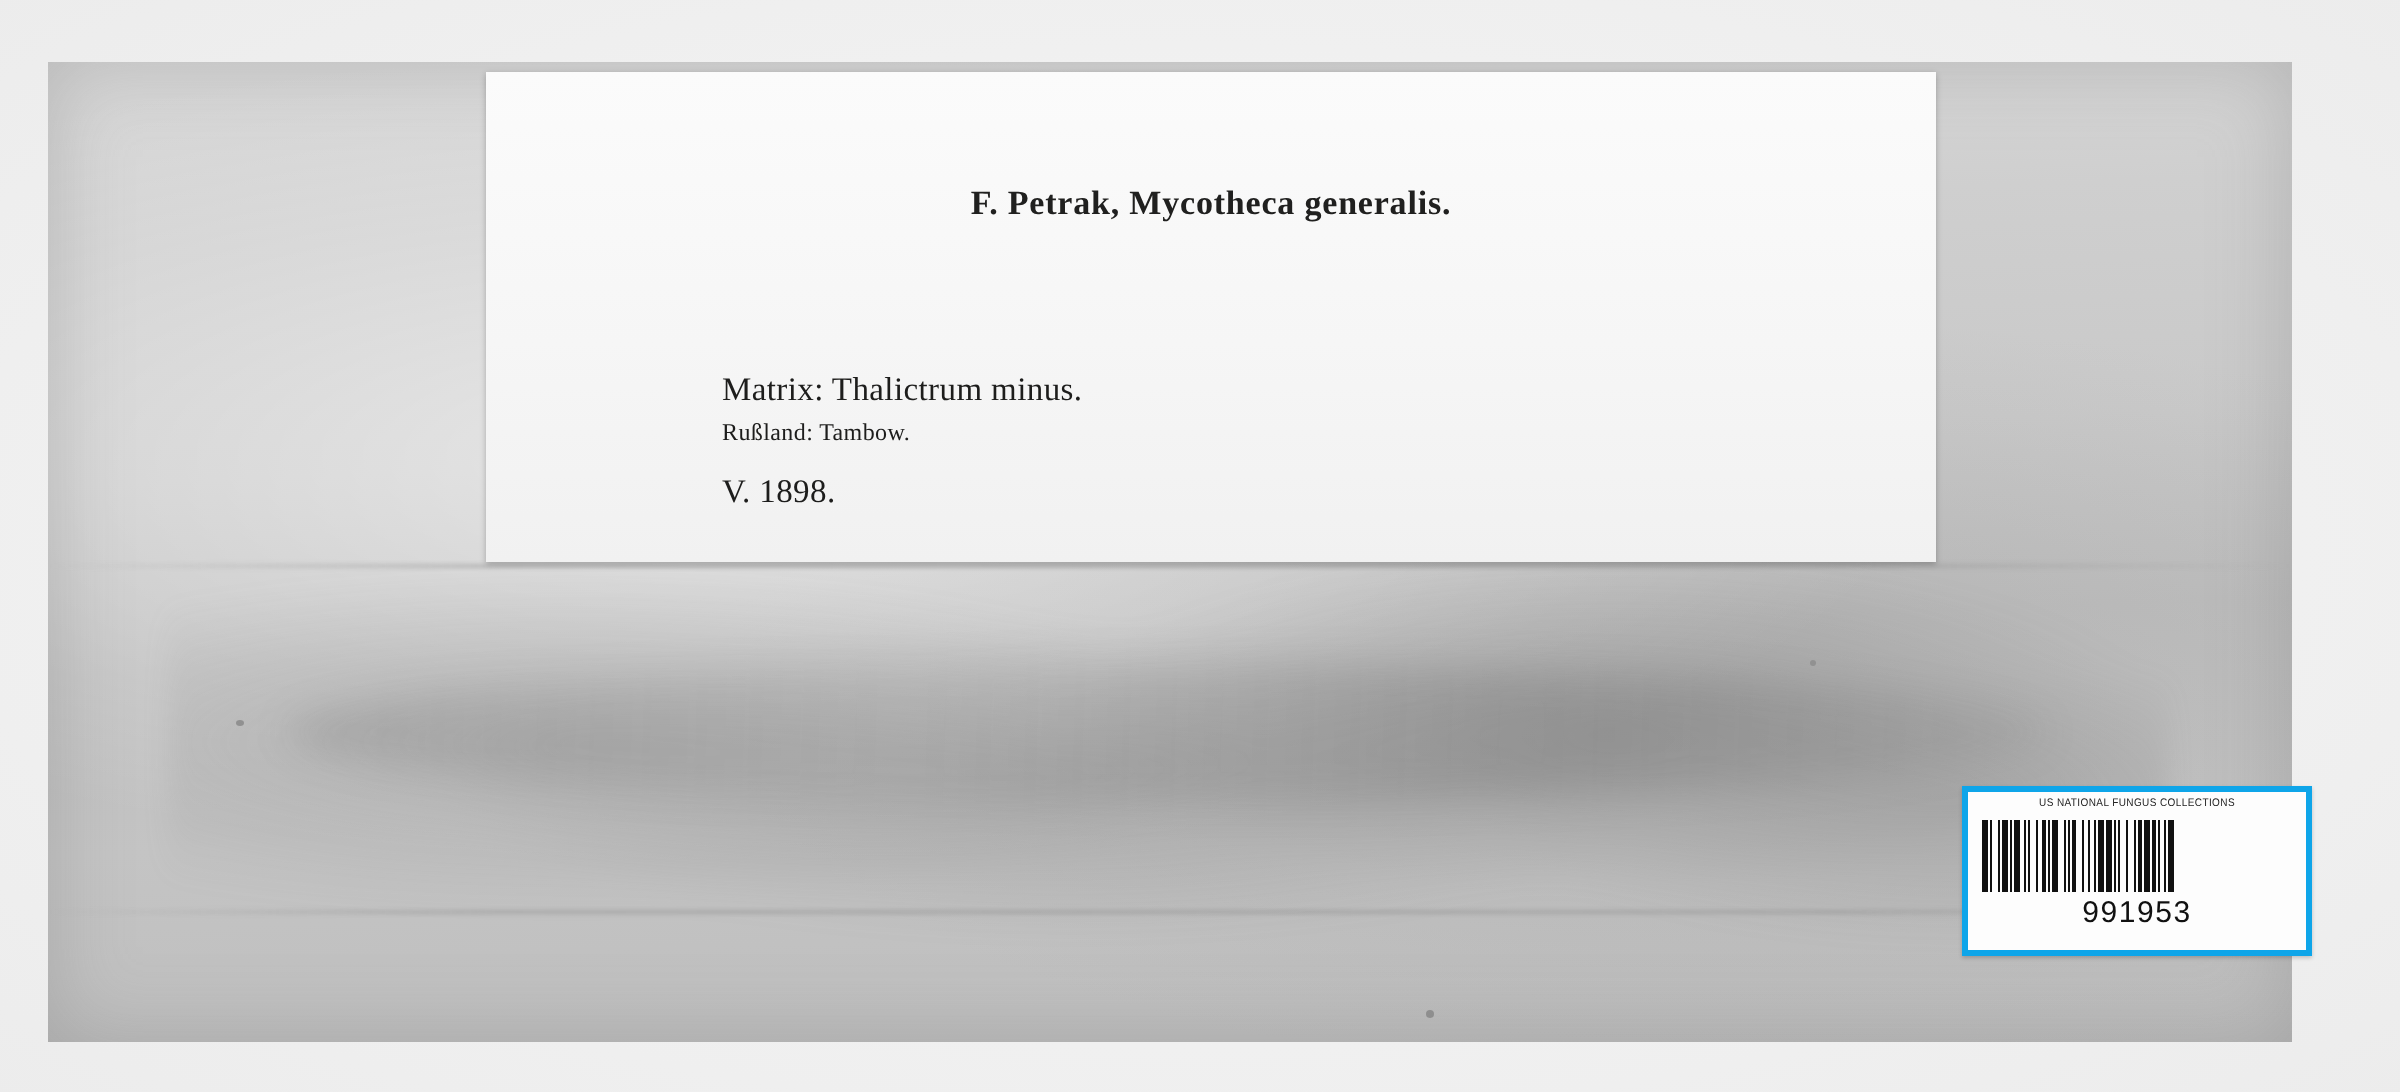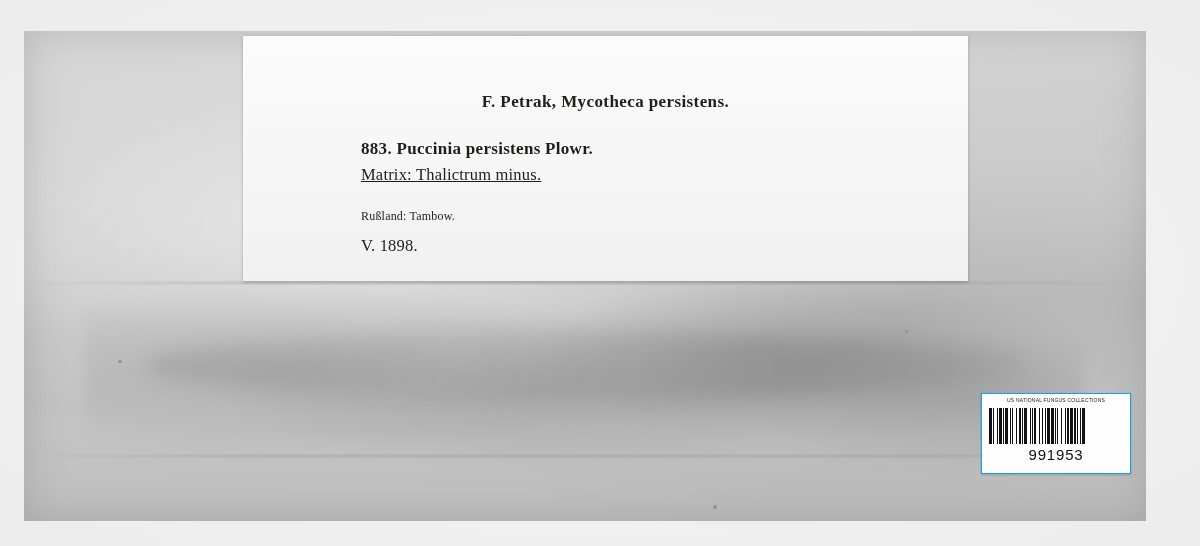--- a/index.html
+++ b/index.html
@@ -108,24 +108,23 @@
     color: #1d1d1c;
     font-family: "Liberation Serif", serif;
   }
   .label-species {
     top: 103px;
     font-size: 17px;
     font-weight: bold;
     letter-spacing: 0.3px;
   }
   .label-matrix {
-    top: 129px;
+    top: 149px;
     font-size: 16.5px;
     letter-spacing: 0.2px;
-    text-decoration: underline;
   }
   .label-country {
     top: 173px;
     font-size: 12px;
     letter-spacing: 0.2px;
   }
   .label-date {
     top: 200px;
     font-size: 16.5px;
     letter-spacing: 0.2px;
@@ -145,23 +144,24 @@
   }
 
   
   .barcode-sticker {
     position: absolute;
     left: 981px;
     top: 393px;
     width: 148px;
     height: 79px;
     background: #fdfdfd;
-    border: 1px solid #0ea5e9;
+    border: 3px solid #0ea5e9;
     box-shadow: 0 1px 2px rgba(0,0,0,0.2);
     overflow: hidden;
+    padding-left: 21px;
   }
   .barcode-header {
     position: absolute;
     top: 3px;
     left: 0;
     right: 0;
     text-align: center;
     font-size: 5px;
     letter-spacing: 0.2px;
     color: #222;
@@ -218,22 +218,21 @@
   <div class="fold-line fold-a"></div>
   <div class="fold-line fold-b"></div>
 
   <div class="speck" style="left:118px; top:360px; width:4px; height:3px;"></div>
   <div class="speck" style="left:713px; top:505px; width:4px; height:4px;"></div>
   <div class="speck" style="left:806px; top:120px; width:4px; height:3px; opacity:0.35;"></div>
   <div class="speck" style="left:905px; top:330px; width:3px; height:3px; opacity:0.4;"></div>
 
   <div class="label-card">
     <div class="label-inner label-blur">
-      <div class="label-title">F. Petrak, Mycotheca persistens.</div>
-      <div class="label-line label-species">883. Puccinia persistens Plowr.</div>
+      <div class="label-title">F. Petrak, Mycotheca generalis.</div>
       <div class="label-line label-matrix">Matrix: Thalictrum minus.</div>
       <div class="label-line label-country">Rußland: Tambow.</div>
       <div class="label-line label-date">V. 1898.</div>
     </div>
   </div>
 
   <div class="barcode-sticker">
     <div class="barcode-header">US NATIONAL FUNGUS COLLECTIONS</div>
     <div class="barcode-bars">
         <i style="width: 3.3px; background: rgb(17, 17, 17);"></i>

